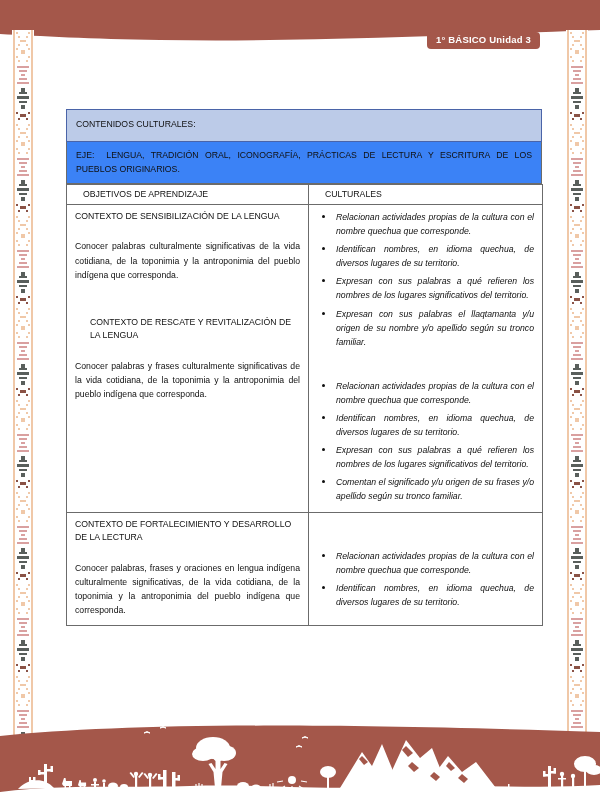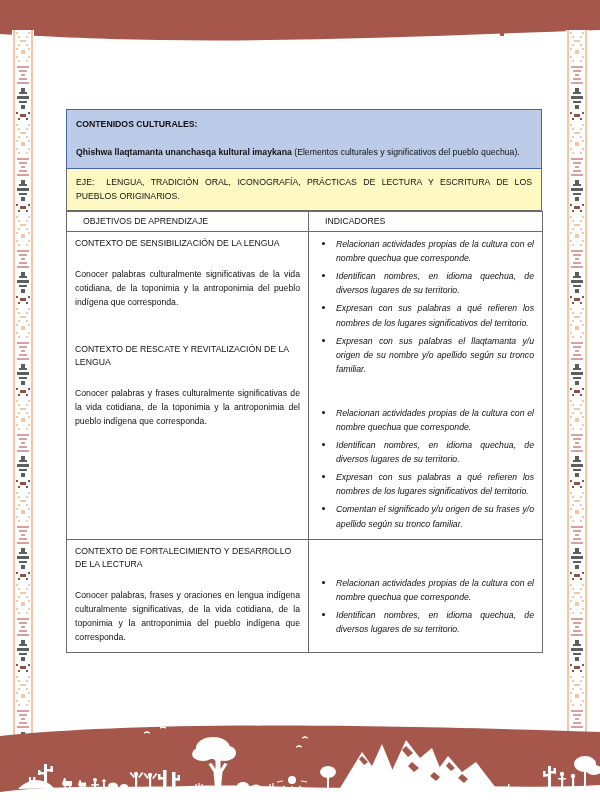--- a/index.html
+++ b/index.html
@@ -95,34 +95,34 @@
   .blue-box {
     border: 1px solid #4a64a8;
     background: #bccbe8;
     padding: 7px 9px 9px 9px;
     font-size: 8.7px;
     line-height: 1.62;
     color: #101010;
     box-sizing: border-box;
   }
   .blue-box .ttl {
-    font-weight: bold;
+    font-weight: normal;
     display: block;
-    margin-bottom: 14px;
+    margin-bottom: 1px;
   }
   .blue-box p {
     margin: 0;
     text-align: justify;
   }
   .blue-box b { font-weight: bold; }
 
   .eje-box {
     border: 1px solid #6b6b6b;
     border-top: none;
-    background: #fef9c3;
+    background: #3b82f6;
     padding: 7px 9px 6px 9px;
     font-size: 8.7px;
     line-height: 1.6;
     color: #101010;
     text-align: justify;
     box-sizing: border-box;
   }
   .eje-box .eje-label { margin-right: 12px; }
 
   table.main {
@@ -147,21 +147,21 @@
     font-weight: normal;
     padding: 4px 8px 5px 16px;
     background: #ffffff;
   }
 
   .oa-head {
     display: block;
     margin-bottom: 1px;
     line-height: 1.55;
   }
-  .oa-head.spaced { margin-bottom: 11px; }
+  .oa-head.spaced { margin-bottom: 11px; margin-left: 15px; }
   .oa-body {
     display: block;
     text-align: justify;
     line-height: 1.62;
     margin-top: 16px;
   }
   .oa-gap { height: 34px; }
 
   td.oa-cell { padding-top: 9px; }
 
@@ -196,20 +196,21 @@
 <body>
 
 <div id="page">
 
   <div class="top-band">
     <svg width="600" height="58" viewBox="0 0 600 58" xmlns="http://www.w3.org/2000/svg">
       <path d="M0,0 L600,0 L600,30 C430,36 300,42 160,40 C90,39 40,36 0,34 Z" fill="#a4574a"></path>
     </svg>
   </div>
   <div class="badge-stem"></div>
+  <div class="unit-badge">1° BÁSICO Unidad 3</div>
 
   <div class="side-border left">
     <svg width="22" height="740" viewBox="0 0 22 740" xmlns="http://www.w3.org/2000/svg">
       <defs>
         <pattern id="tx" width="22" height="92" patternUnits="userSpaceOnUse">
           <rect width="22" height="92" fill="#ffffff"></rect>
           <g fill="#f0c8a8">
             <rect x="1" y="0" width="2" height="92"></rect>
             <rect x="19" y="0" width="2" height="92"></rect>
             <rect x="4" y="2" width="2" height="2"></rect>
@@ -257,34 +258,33 @@
   <div class="side-border right">
     <svg width="22" height="740" viewBox="0 0 22 740" xmlns="http://www.w3.org/2000/svg">
       <rect width="22" height="740" fill="url(#tx)"></rect>
     </svg>
   </div>
 
   <div class="content">
 
     <div class="blue-box">
       <span class="ttl">CONTENIDOS CULTURALES:</span>
-      <p><b>Qhishwa llaqtamanta unanchasqa kultural imaykana</b> <span>(Elementos culturales y significativos del pueblo quechua).</span></p>
     </div>
 
     <div class="eje-box"><span class="eje-label">EJE:</span><span>LENGUA, TRADICIÓN ORAL, ICONOGRAFÍA, PRÁCTICAS DE LECTURA Y ESCRITURA DE LOS PUEBLOS ORIGINARIOS.</span></div>
 
     <table class="main">
       <colgroup>
           <col class="c1">
           <col class="c2">
         </colgroup>
       <thead>
         <tr>
           <th>OBJETIVOS DE APRENDIZAJE</th>
-          <th>INDICADORES</th>
+          <th>CULTURALES</th>
         </tr>
       </thead>
       <tbody>
 
         <tr>
           <td class="oa-cell">
             <span class="oa-head">CONTEXTO DE SENSIBILIZACIÓN DE LA LENGUA</span>
             <span class="oa-body">Conocer palabras culturalmente significativas de la vida cotidiana, de la toponimia y la antroponimia del pueblo indígena que corresponda.</span>
             <div class="oa-gap"></div>
             <span class="oa-head spaced">CONTEXTO DE RESCATE Y REVITALIZACIÓN DE LA LENGUA</span>

